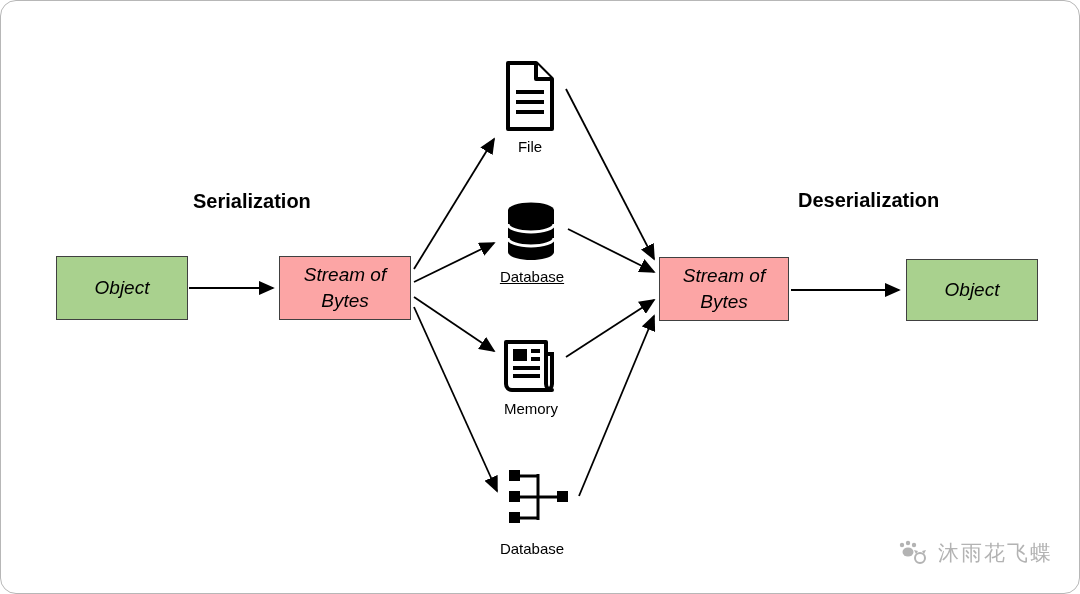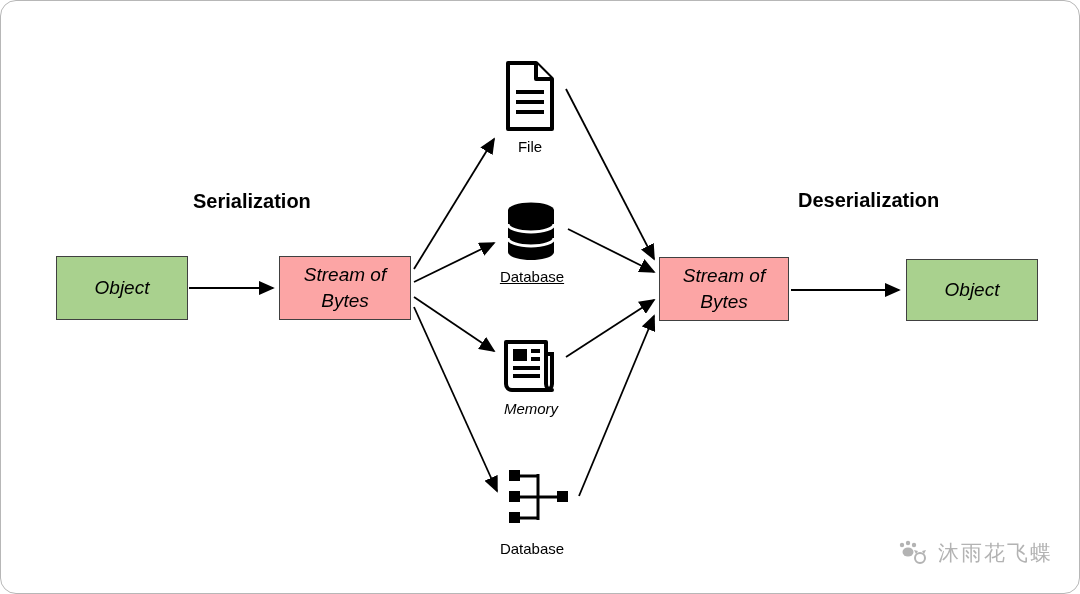--- a/index.html
+++ b/index.html
@@ -111,21 +111,21 @@
 
   <svg class="icon" style="left:501px; top:335px;" width="58" height="58" viewBox="0 0 58 58">
     <path d="M4 6 h40 v42 a6 6 0 0 0 6 6 h-40 a6 6 0 0 1 -6 -6 z" fill="#fff" stroke="#000" stroke-width="4" stroke-linejoin="round"></path>
     <path d="M44 18 h6 v30 a6 6 0 0 1 -6 6" fill="none" stroke="#000" stroke-width="4"></path>
     <rect x="11" y="13" width="14" height="12" fill="#000"></rect>
     <line x1="29" y1="15" x2="38" y2="15" stroke="#000" stroke-width="4"></line>
     <line x1="29" y1="23" x2="38" y2="23" stroke="#000" stroke-width="4"></line>
     <line x1="11" y1="32" x2="38" y2="32" stroke="#000" stroke-width="4"></line>
     <line x1="11" y1="40" x2="38" y2="40" stroke="#000" stroke-width="4"></line>
   </svg>
-  <div class="icon-label" style="left:530px; top:399px;font-style:italic;">Memory</div>
+  <div class="icon-label" style="left:530px; top:399px;">Memory</div>
 
   <svg class="icon" style="left:503px; top:465px;" width="68" height="62" viewBox="0 0 68 62">
     <line x1="34" y1="8" x2="34" y2="54" stroke="#000" stroke-width="3"></line>
     <line x1="16" y1="10" x2="34" y2="10" stroke="#000" stroke-width="3"></line>
     <line x1="16" y1="31" x2="34" y2="31" stroke="#000" stroke-width="3"></line>
     <line x1="16" y1="52" x2="34" y2="52" stroke="#000" stroke-width="3"></line>
     <line x1="34" y1="31" x2="54" y2="31" stroke="#000" stroke-width="3"></line>
     <rect x="5" y="4" width="11" height="11" fill="#000"></rect>
     <rect x="5" y="25" width="11" height="11" fill="#000"></rect>
     <rect x="5" y="46" width="11" height="11" fill="#000"></rect>

